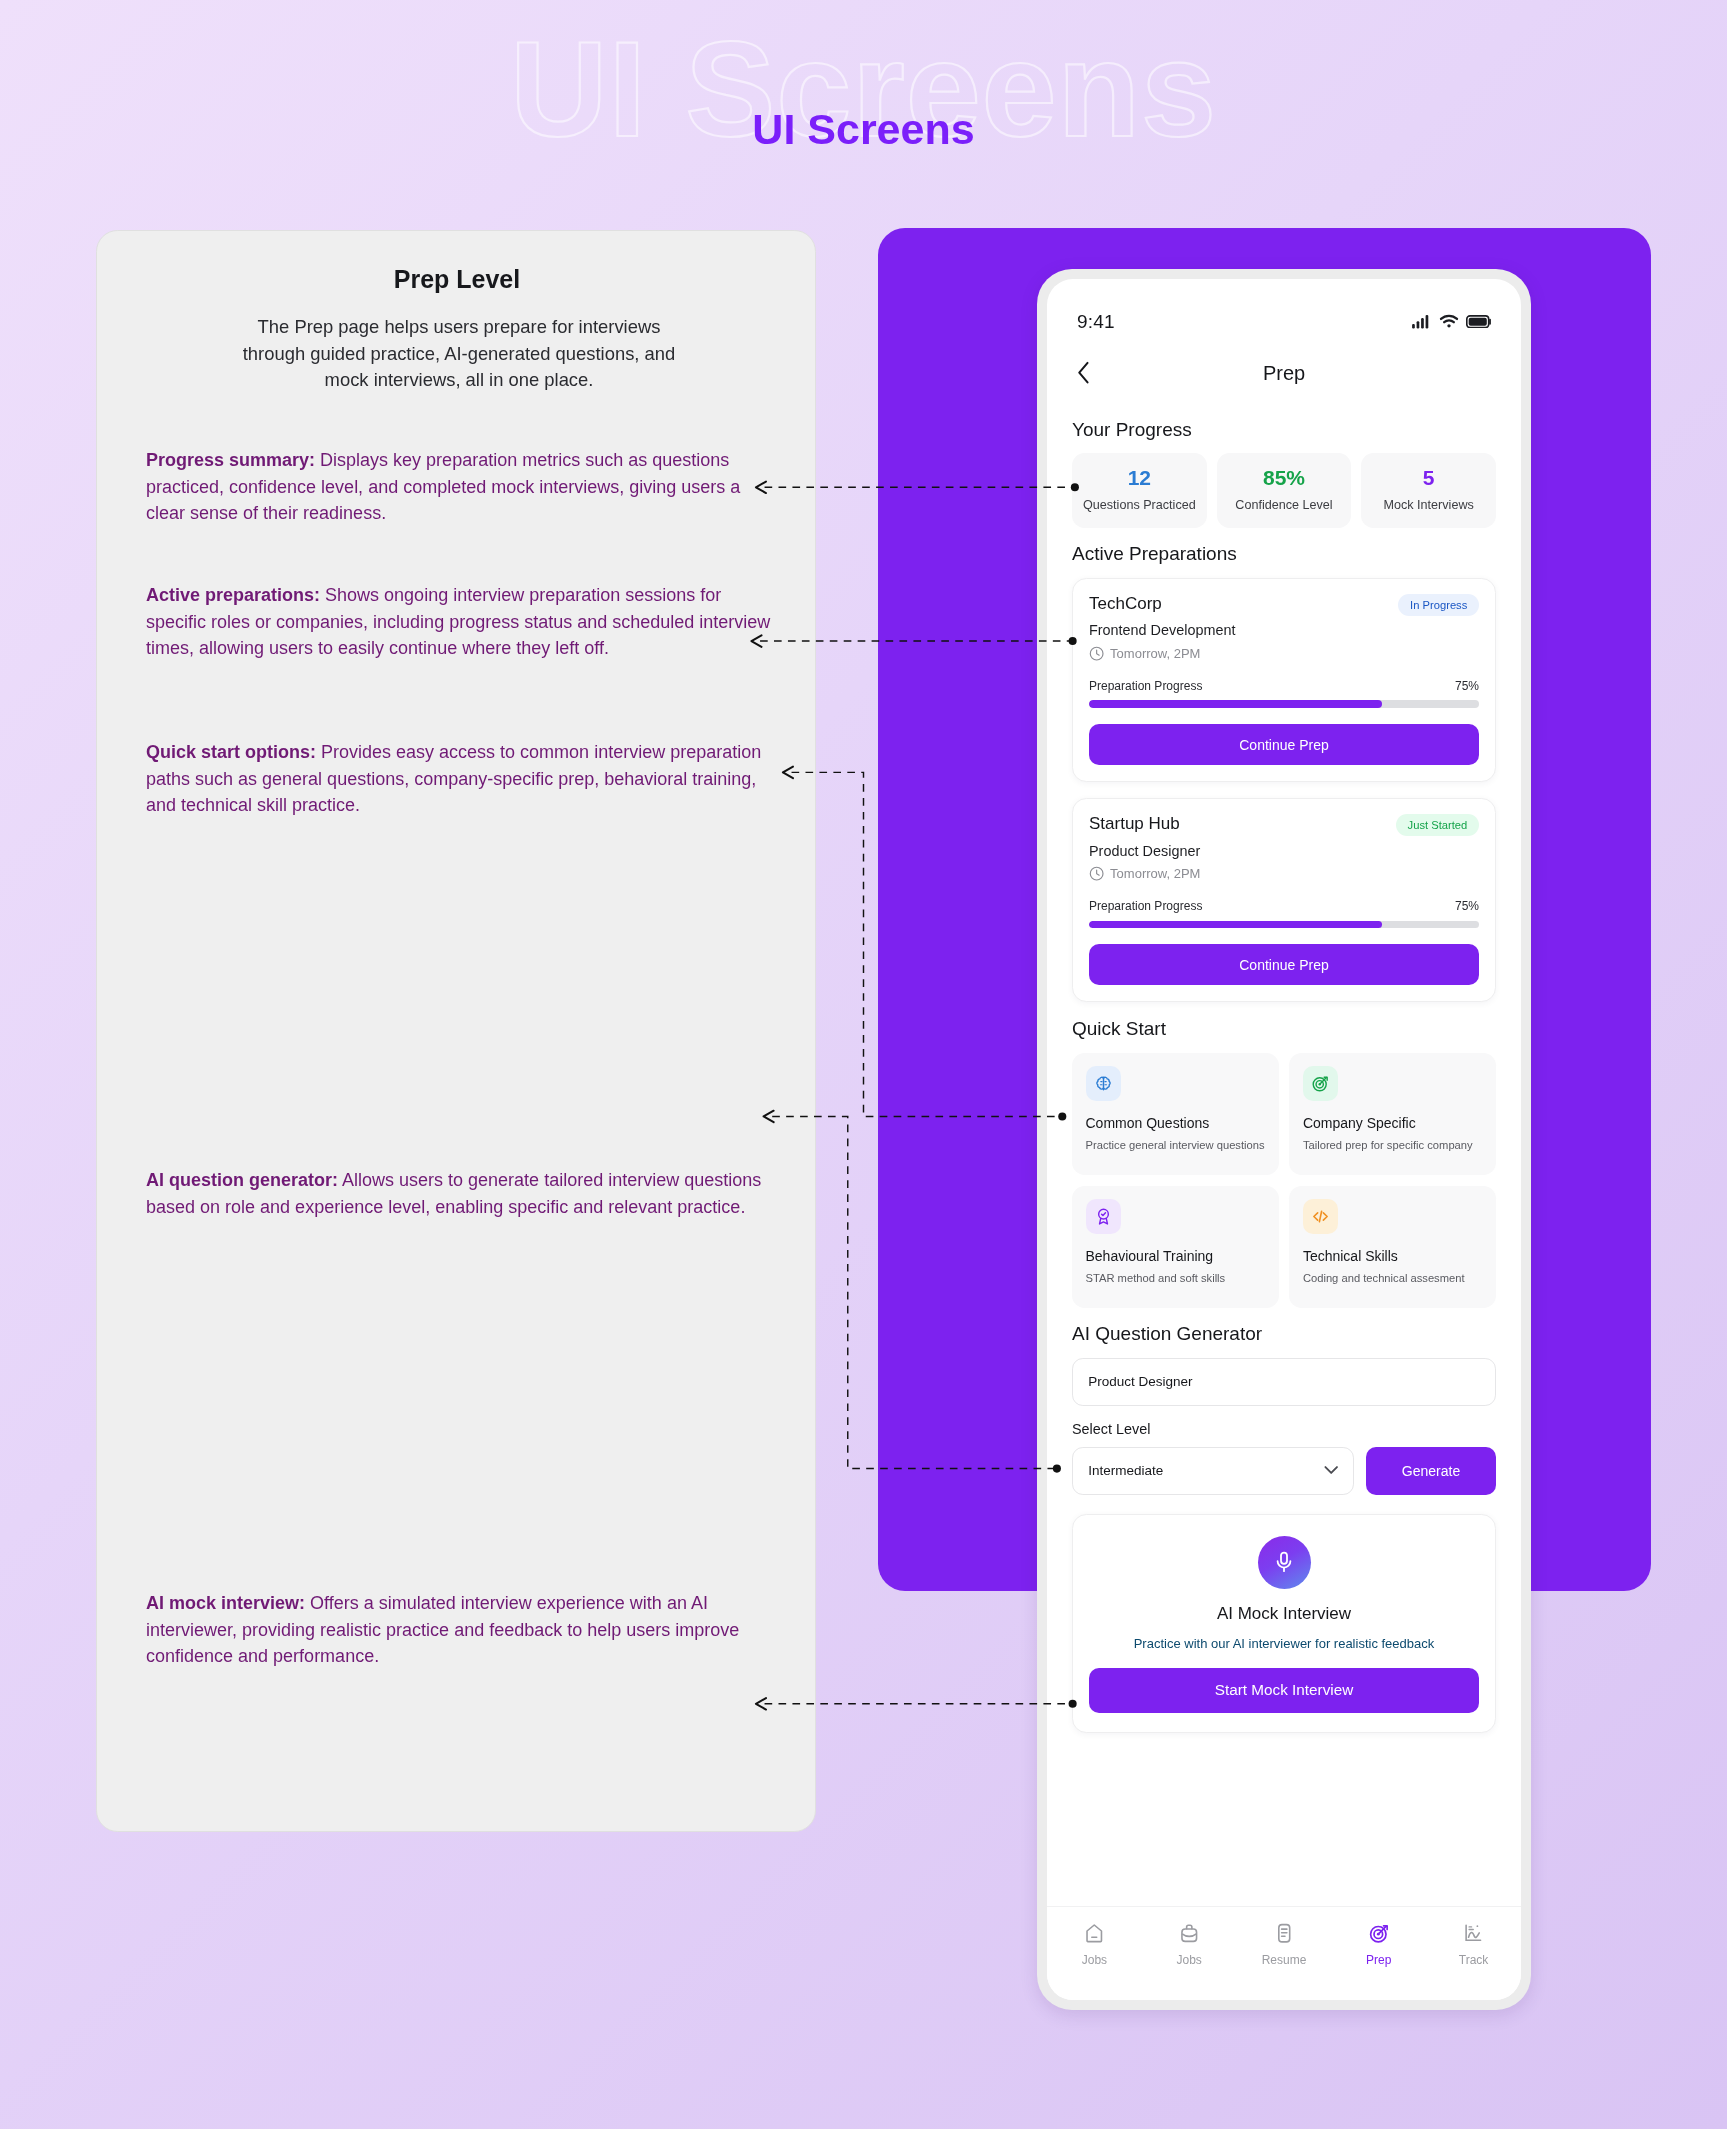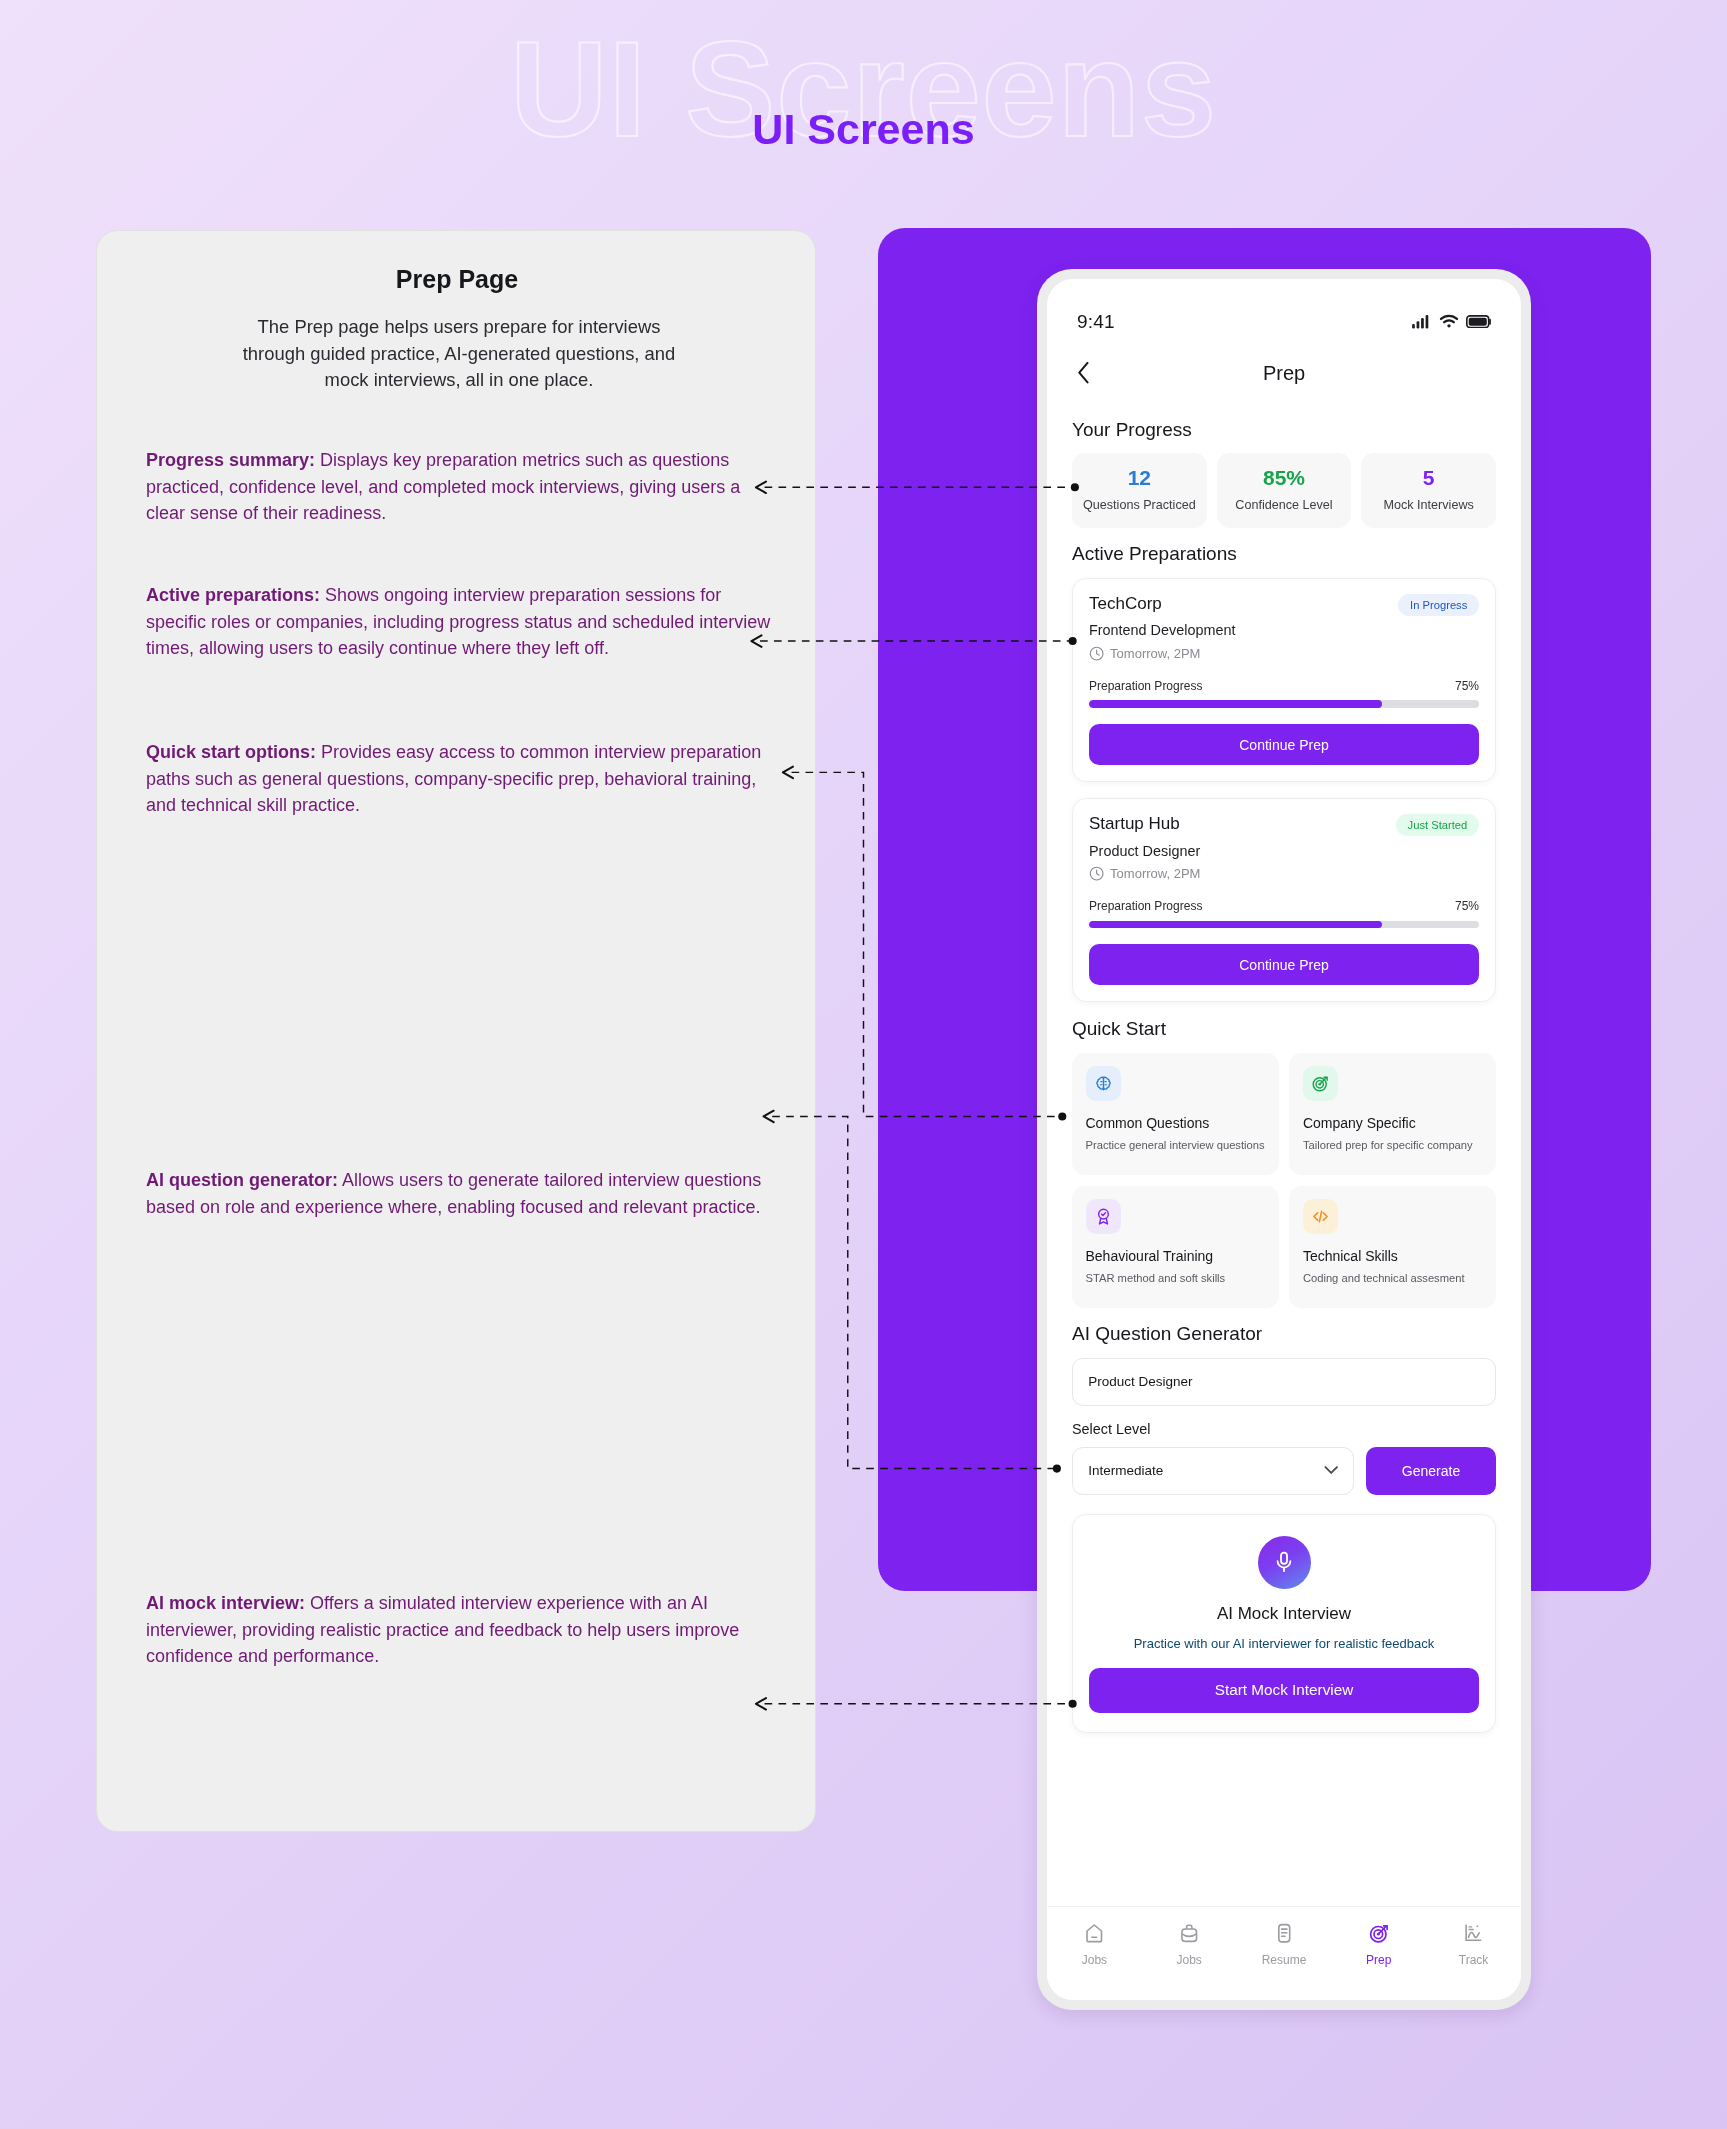--- a/index.html
+++ b/index.html
@@ -362,37 +362,37 @@
 </style>
 </head>
 <body>
 
 <div class="header-wrap">
   <div class="ghost-title">UI Screens</div>
   <div class="main-title">UI Screens</div>
 </div>
 
 <div class="desc-panel">
-  <div class="desc-title">Prep Page</div>
+  <div class="desc-title">Prep Level</div>
   <div class="desc-intro">The Prep page helps users prepare for interviews through guided practice, AI-generated questions, and mock interviews, all in one place.</div>
 
   <div class="anno anno-progress">
     <b>Progress summary:</b><span> Displays key preparation metrics such as questions practiced, confidence level, and completed mock interviews, giving users a clear sense of their readiness.</span>
   </div>
 
   <div class="anno anno-active">
     <b>Active preparations:</b><span> Shows ongoing interview preparation sessions for specific roles or companies, including progress status and scheduled interview times, allowing users to easily continue where they left off.</span>
   </div>
 
   <div class="anno anno-quick">
     <b>Quick start options:</b><span> Provides easy access to common interview preparation paths such as general questions, company-specific prep, behavioral training, and technical skill practice.</span>
   </div>
 
   <div class="anno anno-aigen">
-    <b>AI question generator:</b><span> Allows users to generate tailored interview questions based on role and experience where, enabling focused and relevant practice.</span>
+    <b>AI question generator:</b><span> Allows users to generate tailored interview questions based on role and experience level, enabling specific and relevant practice.</span>
   </div>
 
   <div class="anno anno-mock">
     <b>AI mock interview:</b><span> Offers a simulated interview experience with an AI interviewer, providing realistic practice and feedback to help users improve confidence and performance.</span>
   </div>
 </div>
 
 <div class="purple-panel"></div>
 
 <div class="phone">

